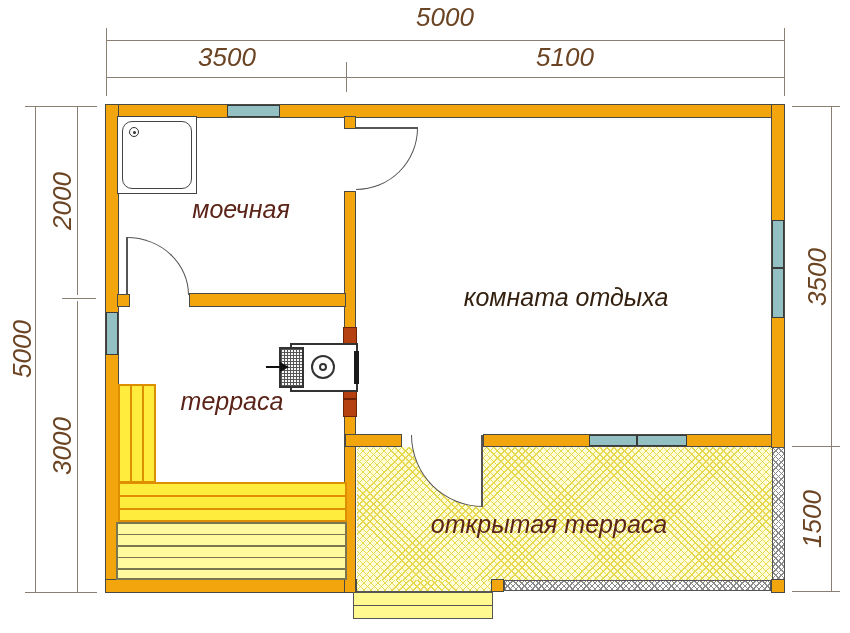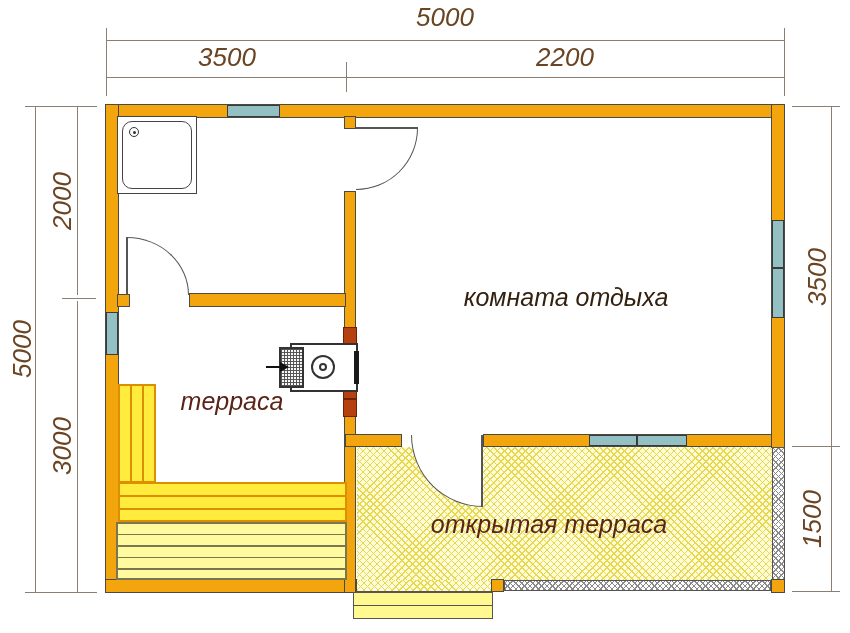--- a/index.html
+++ b/index.html
@@ -81,32 +81,33 @@
   <div class="abs" style="left:311px;top:355px;width:24px;height:24px;border:2px solid #333;border-radius:50%;"></div>
   <div class="abs" style="left:319px;top:363px;width:8px;height:8px;border:2px solid #333;border-radius:50%;"></div>
   <div class="abs" style="left:266px;top:366px;width:16px;height:2px;background:#111;"></div>
   <div class="abs" style="left:280px;top:362px;width:0;height:0;border-left:9px solid #111;border-top:5px solid transparent;border-bottom:5px solid transparent;"></div>
   <div class="abs" style="left:354px;top:351px;width:5px;height:33px;background:#1a1a1a;"></div>
 
   <div class="abs bench-v" style="left:118px;top:384px;width:38px;height:99px;"></div>
   <div class="abs bench-h1" style="left:118px;top:482px;width:229px;height:40px;"></div>
   <div class="abs bench-h2" style="left:116px;top:522px;width:231px;height:58px;"></div>
 
+  <div class="abs room-label" style="left:241px;top:209px;">моечная</div>
   <div class="abs room-label" style="left:232px;top:401px;">терраса</div>
   <div class="abs room-label dark" style="left:566px;top:297px;">комната отдыха</div>
   <div class="abs room-label" style="left:549px;top:524px;">открытая терраса</div>
 
   <div class="abs dline" style="left:106px;top:28px;width:1px;height:68px;"></div>
   <div class="abs dline" style="left:784px;top:28px;width:1px;height:68px;"></div>
   <div class="abs dline" style="left:346px;top:62px;width:1px;height:30px;"></div>
   <div class="abs dline" style="left:107px;top:40px;width:677px;height:1px;"></div>
   <div class="abs dline" style="left:107px;top:77px;width:677px;height:1px;"></div>
   <div class="abs dim-label" style="left:445px;top:17px;">5000</div>
   <div class="abs dim-label" style="left:227px;top:57px;">3500</div>
-  <div class="abs dim-label" style="left:565px;top:57px;">2200</div>
+  <div class="abs dim-label" style="left:565px;top:57px;">5100</div>
 
   <div class="abs dline" style="left:25px;top:106px;width:72px;height:1px;"></div>
   <div class="abs dline" style="left:25px;top:592px;width:72px;height:1px;"></div>
   <div class="abs dline" style="left:62px;top:298px;width:34px;height:1px;"></div>
   <div class="abs dline" style="left:35px;top:107px;width:1px;height:485px;"></div>
   <div class="abs dline" style="left:77px;top:107px;width:1px;height:188px;"></div>
   <div class="abs dline" style="left:77px;top:301px;width:1px;height:291px;"></div>
   <div class="abs dim-label vert" style="left:22px;top:349px;">5000</div>
   <div class="abs dim-label vert" style="left:62px;top:201px;">2000</div>
   <div class="abs dim-label vert" style="left:62px;top:446px;">3000</div>

